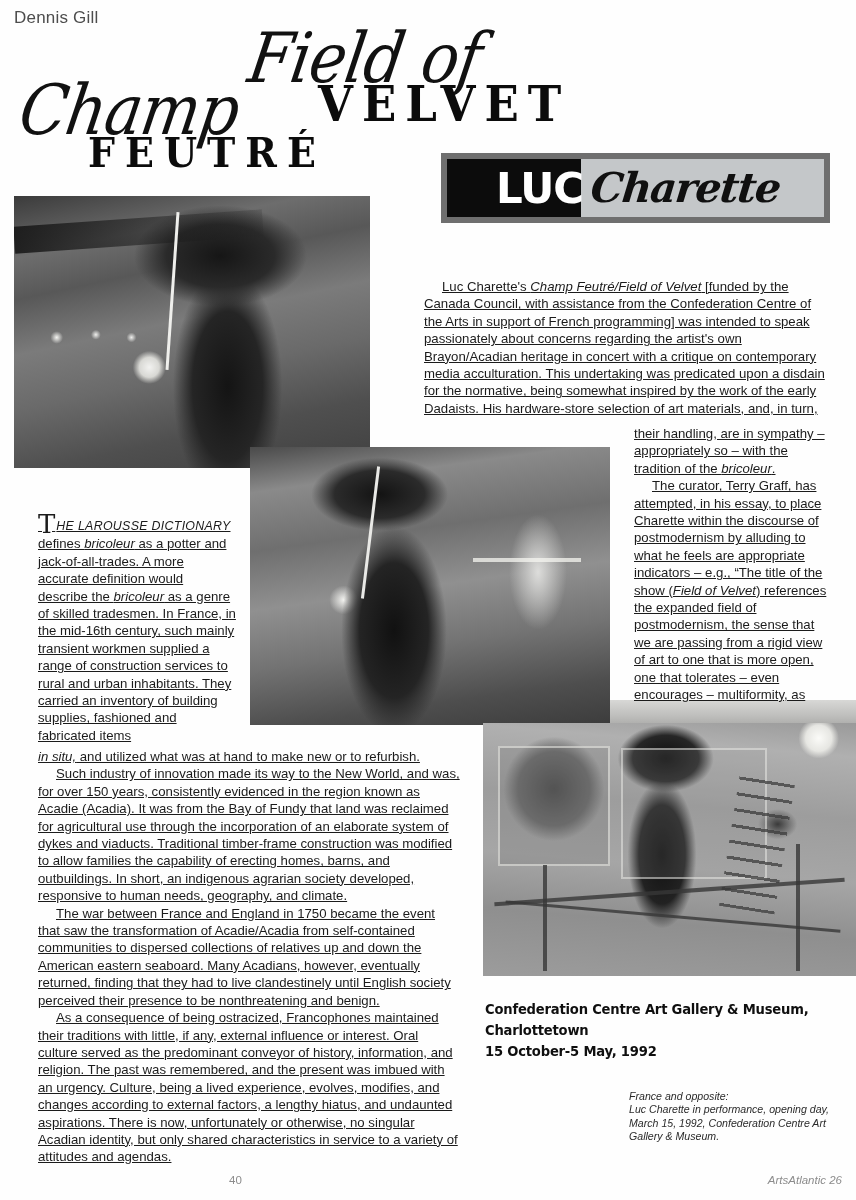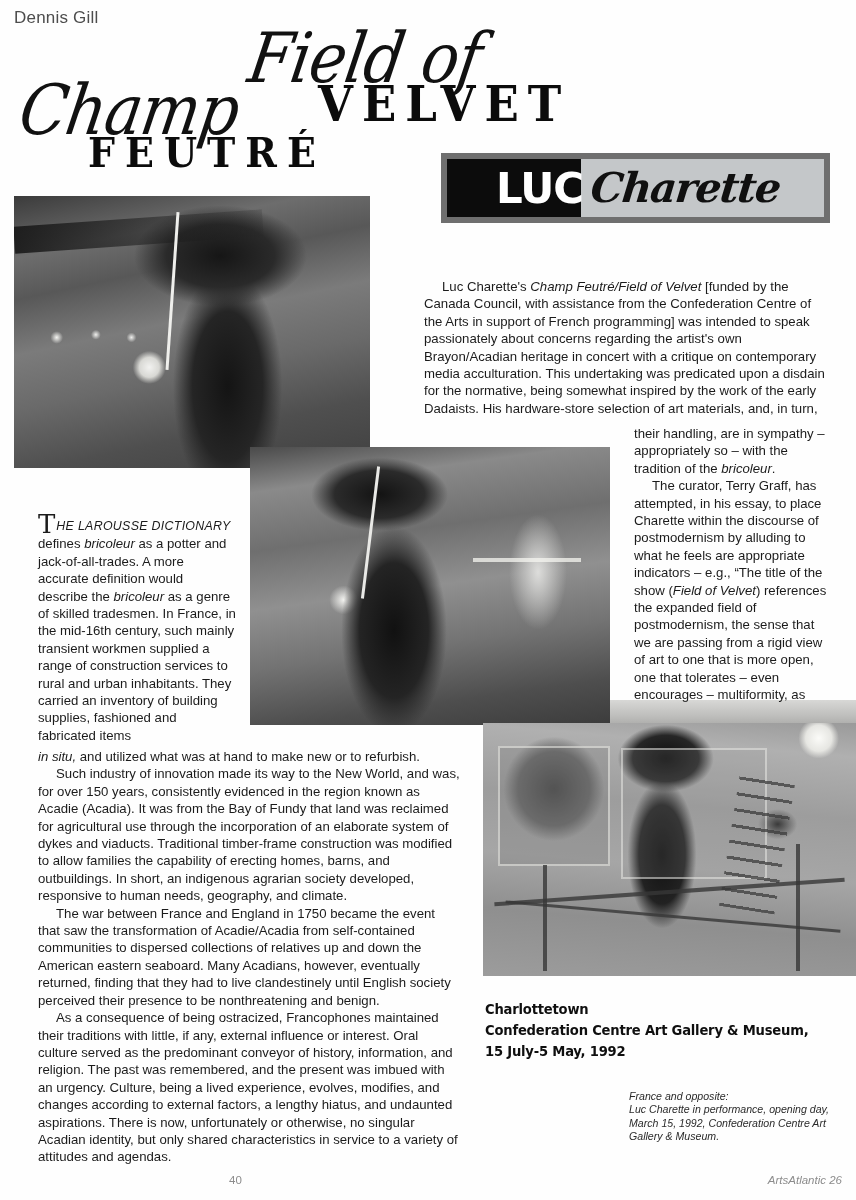--- a/index.html
+++ b/index.html
@@ -205,21 +205,21 @@
 
   
   .body-text {
     position: absolute;
     font-family: "Liberation Sans", sans-serif;
     font-size: 13.2px;
     line-height: 17.4px;
     color: #1b1b1b;
     text-align: left;
   }
-  .body-text p { margin: 0; }
+  .body-text p { margin: 0; text-decoration: underline; }
   .body-text p + p { text-indent: 18px; }
   .body-text i { font-style: italic; }
 
   #col-right-top { left: 424px; top: 278px; width: 406px; }
   #col-right-narrow { left: 634px; top: 425px; width: 196px; }
   #col-left-narrow { left: 38px; top: 515px; width: 198px; }
   #col-left-wide { left: 38px; top: 748px; width: 422px; }
   .dropcap {
     font-family: "DejaVu Serif", serif;
     font-size: 26px;
@@ -351,23 +351,23 @@
   <div class="body-text" id="col-left-wide">
     <p>
       <i>in situ,</i><span> and utilized what was at hand to make new or to refurbish.</span>
     </p>
     <p>Such industry of innovation made its way to the New World, and was, for over 150 years, consistently evidenced in the region known as Acadie (Acadia). It was from the Bay of Fundy that land was reclaimed for agricultural use through the incorporation of an elaborate system of dykes and viaducts. Traditional timber-frame construction was modified to allow families the capability of erecting homes, barns, and outbuildings. In short, an indigenous agrarian society developed, responsive to human needs, geography, and climate.</p>
     <p>The war between France and England in 1750 became the event that saw the transformation of Acadie/Acadia from self-contained communities to dispersed collections of relatives up and down the American eastern seaboard. Many Acadians, however, eventually returned, finding that they had to live clandestinely until English society perceived their presence to be nonthreatening and benign.</p>
     <p>As a consequence of being ostracized, Francophones maintained their traditions with little, if any, external influence or interest. Oral culture served as the predominant conveyor of history, information, and religion. The past was remembered, and the present was imbued with an urgency. Culture, being a lived experience, evolves, modifies, and changes according to external factors, a lengthy hiatus, and undaunted aspirations. There is now, unfortunately or otherwise, no singular Acadian identity, but only shared characteristics in service to a variety of attitudes and agendas.</p>
   </div>
 
   <div class="exhibit">
+    <div>Confederation Centre Art Gallery &amp; Museum,</div>
     <div>Charlottetown</div>
-    <div>Confederation Centre Art Gallery &amp; Museum,</div>
-    <div>15 July-5 May, 1992</div>
+    <div>15 October-5 May, 1992</div>
   </div>
 
   <div class="photo-caption">
     <div>France and opposite:</div>
     <div>Luc Charette in performance, opening day,</div>
     <div>March 15, 1992, Confederation Centre Art</div>
     <div>Gallery &amp; Museum.</div>
   </div>
 
   <div class="folio">40</div>

